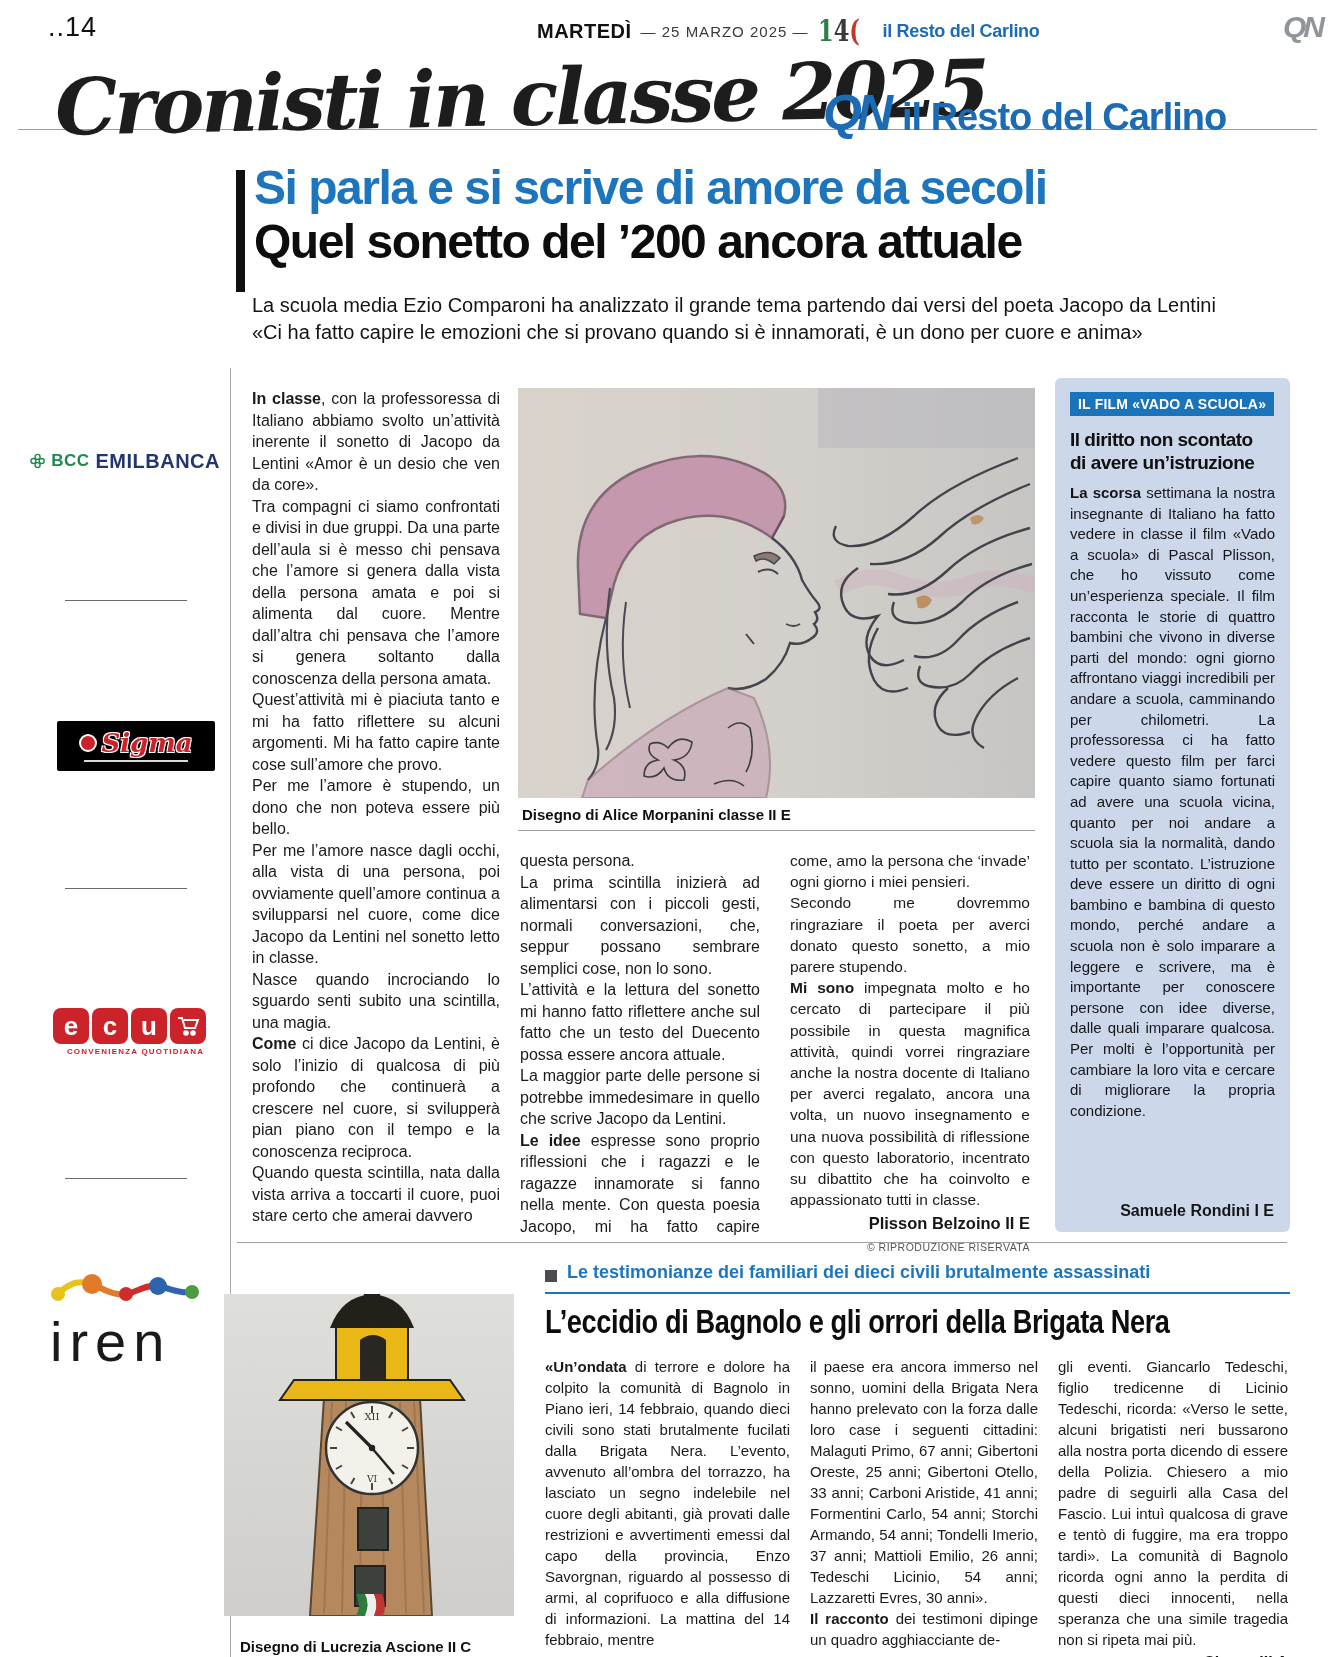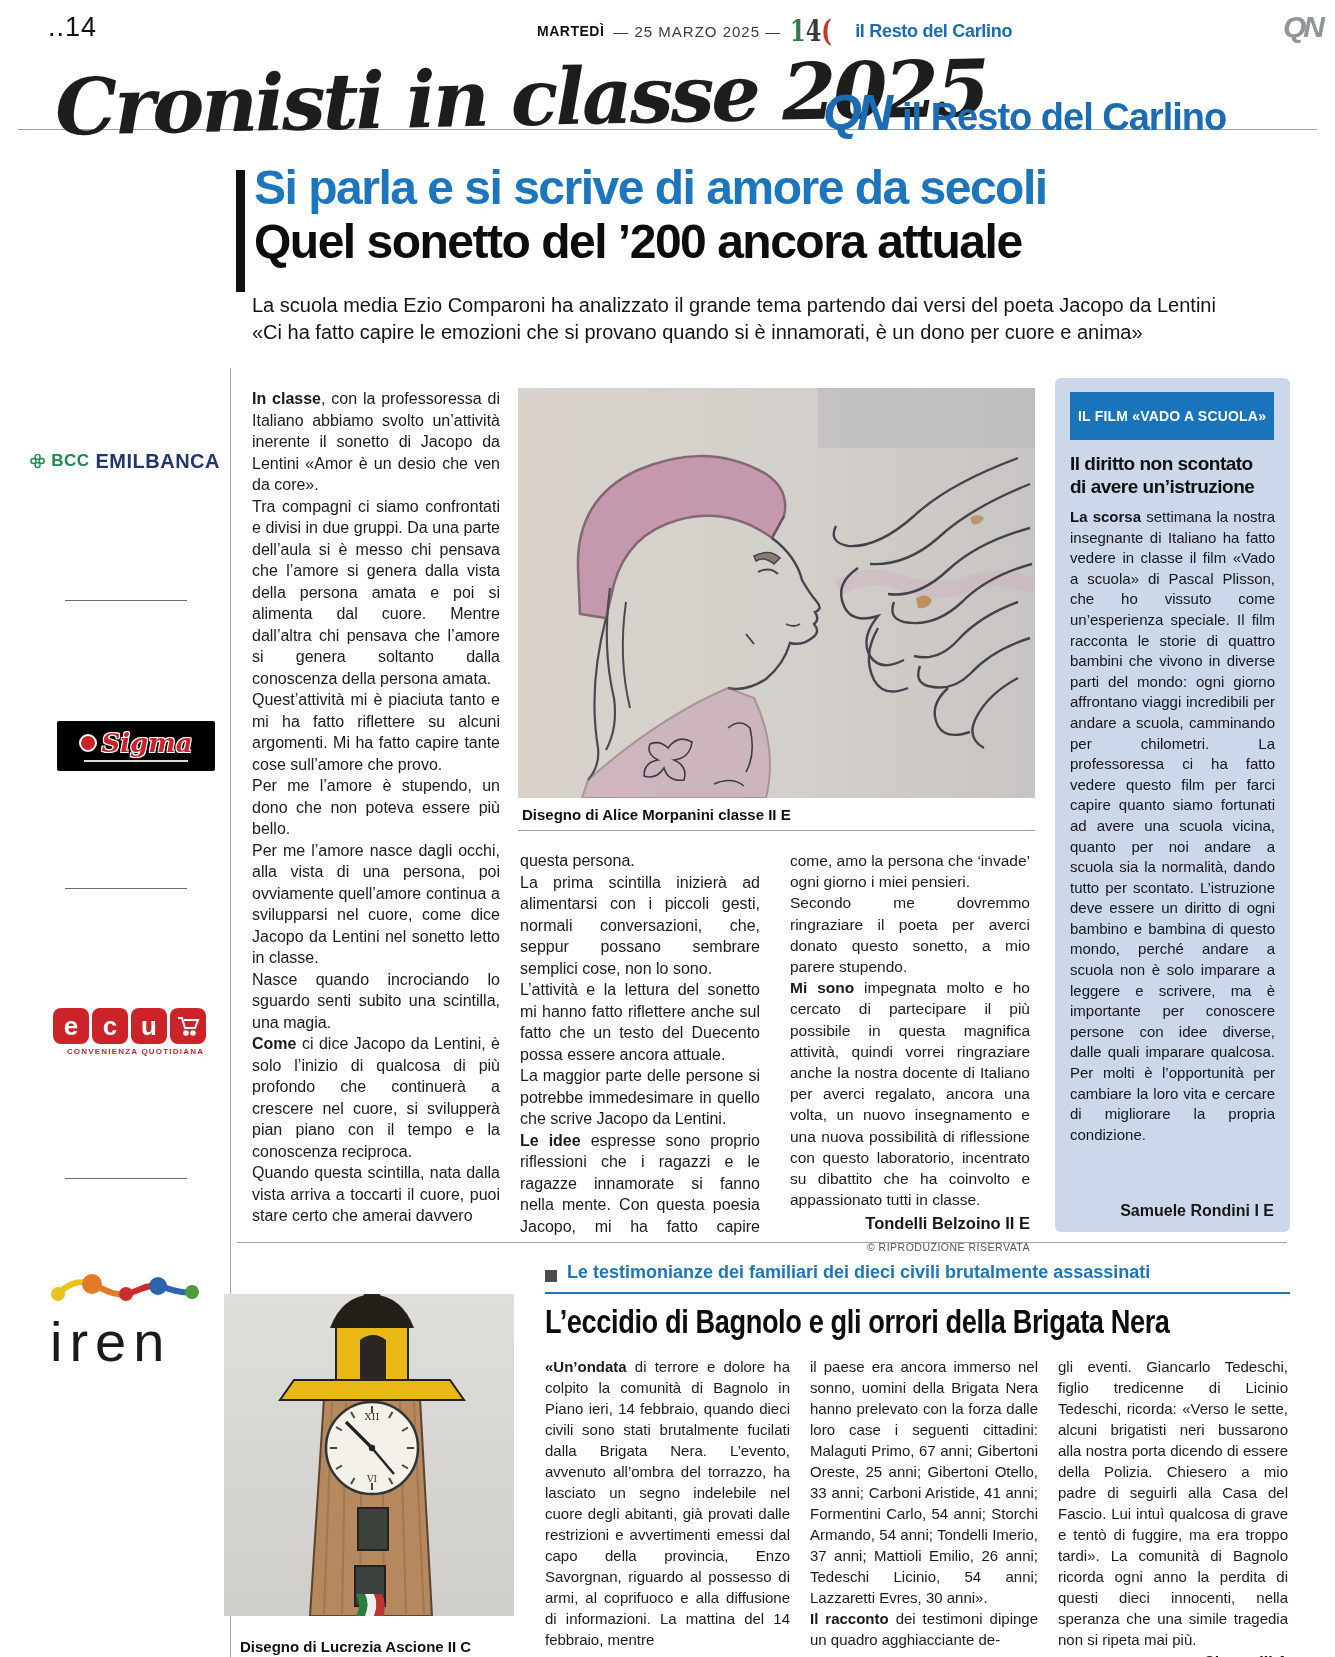--- a/index.html
+++ b/index.html
@@ -2,21 +2,21 @@
 <html lang="it"><head>
 <meta charset="utf-8">
 <style>
   html,body{margin:0;padding:0;background:#e8e8e8;}
   .page{position:relative;width:1335px;height:1657px;background:#ffffff;overflow:hidden;
         font-family:"Liberation Sans",sans-serif;color:#161616;}
   .abs{position:absolute;}
   
   .pagenum{font-size:27px;font-weight:normal;letter-spacing:1px;color:#111;}
   .dateline{display:flex;align-items:center;gap:9px;}
-  .weekday{font-size:14px;font-weight:bold;color:#111;letter-spacing:.5px;text-align:center;}
+  .weekday{font-size:20px;font-weight:bold;color:#111;letter-spacing:.5px;text-align:center;}
   .datetxt{font-size:15px;color:#3a3a3a;letter-spacing:1px;}
   .logo140{font-family:"DejaVu Serif",serif;font-weight:bold;font-size:30px;line-height:1;transform:scaleX(.75);transform-origin:left;display:inline-block;}
   .logo140 .g{color:#2e7d46;} .logo140 .d{color:#3a3a3a;} .logo140 .r{color:#c0392b;}
   .brandsm{font-size:18px;font-weight:bold;color:#1b6cb5;letter-spacing:-.3px;}
   .qngray{font-size:30px;font-weight:bold;font-style:italic;color:#8f959b;letter-spacing:-3px;}
   .hr{background:#9aa0a5;height:1px;}
   
   .cronisti{font-family:"DejaVu Serif",serif;font-style:italic;font-weight:bold;font-size:78px;
             letter-spacing:-3px;color:#1d1d1d;transform:rotate(-1.2deg);white-space:nowrap;}
   .qnblue{font-size:50px;font-weight:bold;font-style:italic;color:#1b6cb5;letter-spacing:-5px;}
@@ -30,21 +30,21 @@
   .bodytext{font-size:16px;line-height:21.5px;text-align:justify;hyphens:auto;color:#1a1a1a;}
   .bodytext p.para{margin:0;}
   .bodytext b{font-weight:bold;}
   .smallcols{font-size:15px;line-height:21px;}
   .caption{font-size:15px;font-weight:bold;color:#111;}
   .byline{font-size:16.5px;font-weight:bold;text-align:right;margin-top:4px;}
   .copyright{font-size:10.5px;color:#555;text-align:right;margin-top:8px;letter-spacing:.5px;}
   
   .filmbox{background:#ccd8ea;border-radius:6px;padding:14px 15px 34px 15px;box-sizing:border-box;}
   .badge{display:inline-block;background:#1a74bb;color:#fff;font-size:14px;font-weight:bold;
-         padding:16px 8px;letter-spacing:.2px;}
+         padding:4px 8px;letter-spacing:.2px;}
   .boxtitle{font-size:19px;font-weight:bold;line-height:23px;letter-spacing:-.5px;margin-top:12px;color:#101010;}
   .boxbody{font-size:15px;line-height:20.6px;text-align:justify;hyphens:auto;margin-top:9px;color:#15151a;}
   .boxbody p.para{margin:0;}
   .boxbyline{position:absolute;bottom:12px;right:16px;font-size:16px;font-weight:bold;}
   
   .kicksq{background:#4c4c50;}
   .kicker{font-size:18px;font-weight:bold;color:#1d76bd;white-space:nowrap;}
   .kickrule{background:#1d76bd;height:2px;}
   .h2black{font-size:34px;font-weight:bold;color:#0d0d0d;letter-spacing:-.5px;white-space:nowrap;
            transform:scaleX(.8);transform-origin:left;}
@@ -217,21 +217,21 @@
       <p class="para">L’attività e la lettura del sonetto mi hanno fatto riflettere anche sul fatto che un testo del Duecento possa essere ancora attuale.</p>
       <p class="para">La maggior parte delle persone si potrebbe immedesimare in quello che scrive Jacopo da Lentini.</p>
       <p class="para"><b>Le idee</b> espresse sono proprio riflessioni che i ragazzi e le ragazze innamorate si fanno nella mente. Con questa poesia Jacopo, mi ha fatto capire quanto, e soprattutto</p>
     </div>
   <div class="abs" style="left:790px;top:850px;width:240px;">
     <div class="bodytext" style="font-size:15.5px;line-height:21.2px;">
         <p class="para">come, amo la persona che ‘invade’ ogni giorno i miei pensieri.</p>
         <p class="para">Secondo me dovremmo ringraziare il poeta per averci donato questo sonetto, a mio parere stupendo.</p>
         <p class="para"><b>Mi sono</b> impegnata molto e ho cercato di partecipare il più possibile in questa magnifica attività, quindi vorrei ringraziare anche la nostra docente di Italiano per averci regalato, ancora una volta, un nuovo insegnamento e una nuova possibilità di riflessione con questo laboratorio, incentrato su dibattito che ha coinvolto e appassionato tutti in classe.</p>
       </div>
-    <div class="byline">Tondelli Belzoino II E</div>
+    <div class="byline">Plisson Belzoino II E</div>
     <div class="copyright">© RIPRODUZIONE RISERVATA</div>
   </div>
 
   <div class="abs filmbox" style="left:1055px;top:378px;width:235px;height:854px;">
     <span class="badge">IL FILM «VADO A SCUOLA»</span>
     <div class="boxtitle">
       <div>Il diritto non scontato</div>
       <div>di avere un’istruzione</div>
     </div>
     <div class="boxbody">

